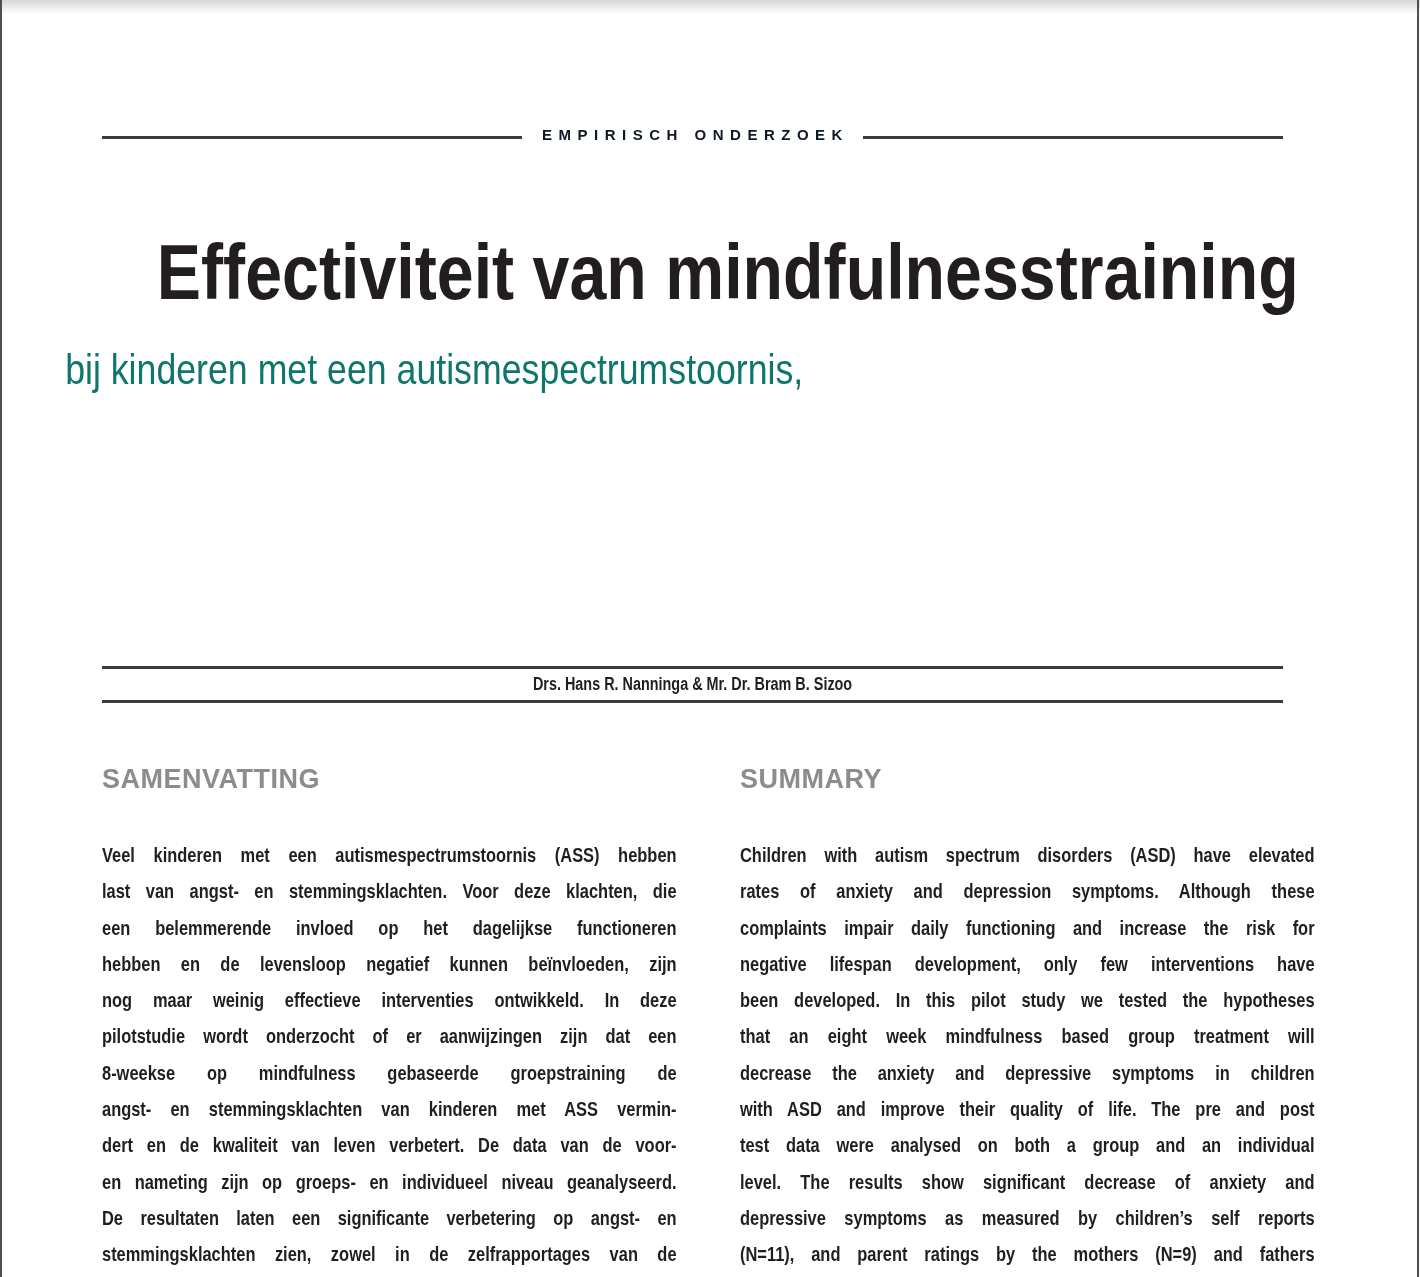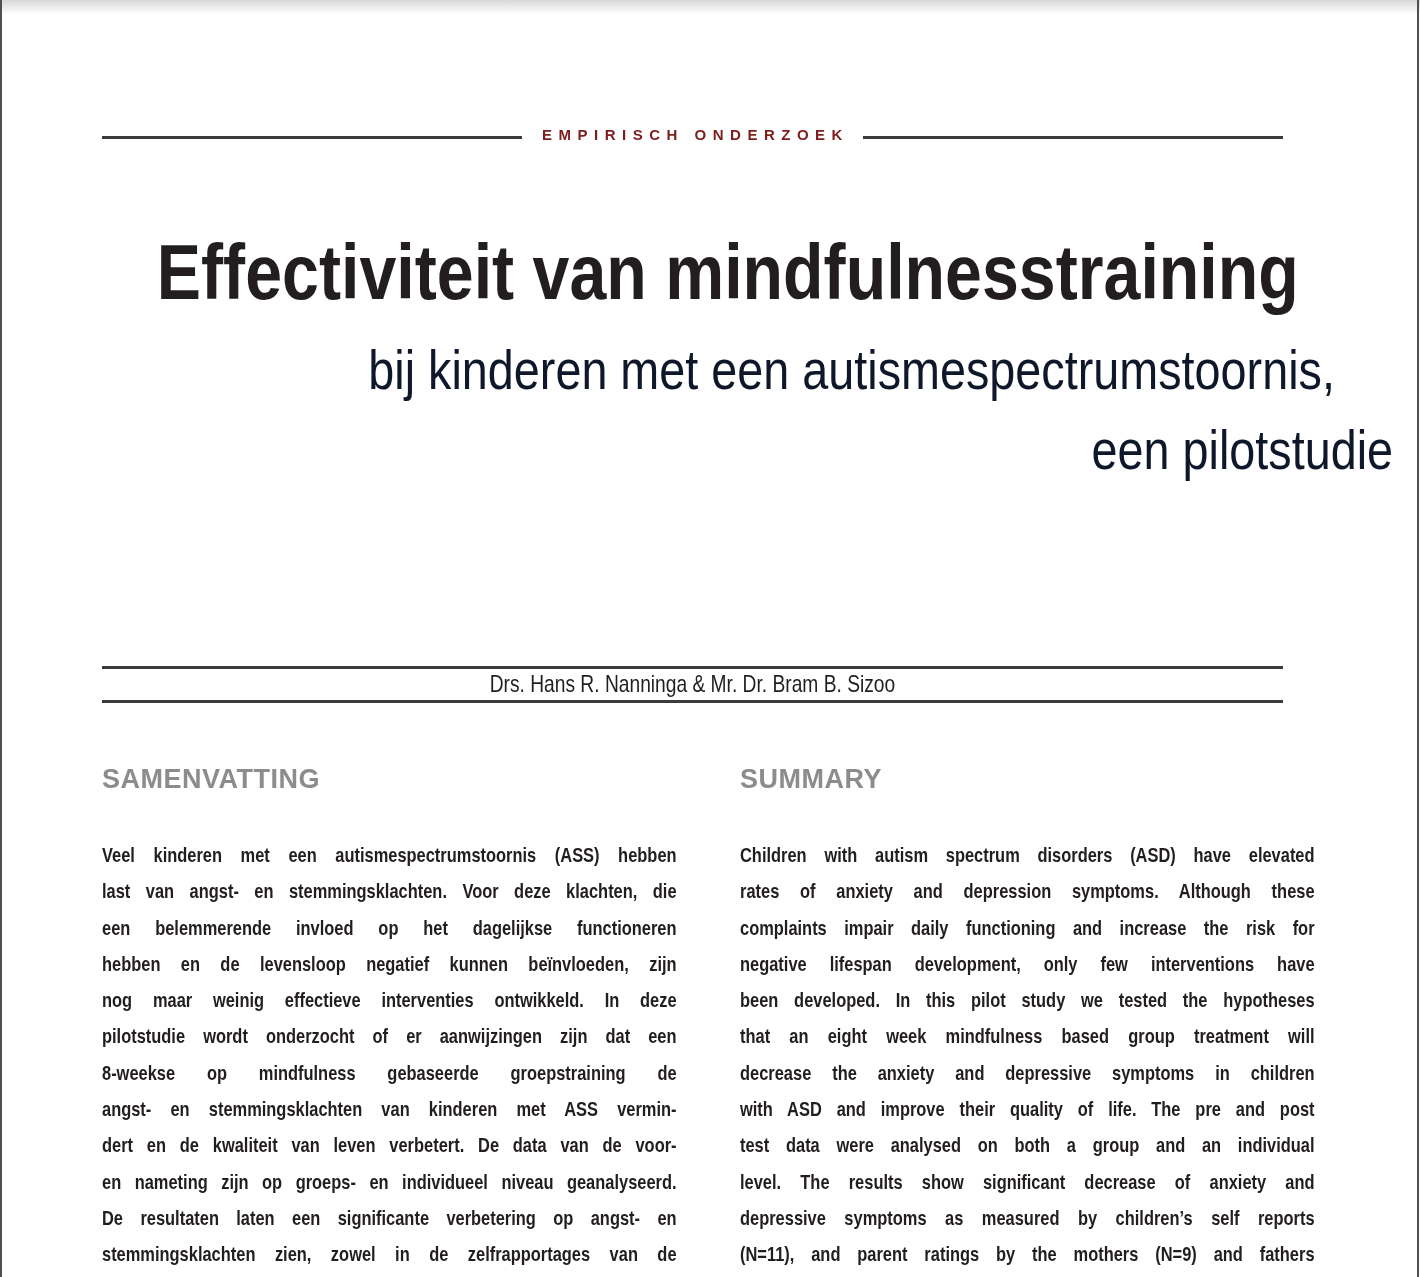--- a/index.html
+++ b/index.html
@@ -50,21 +50,21 @@
     height: 3px;
     margin-top: 7px;
     background: #3b3b3b;
   }
   .kicker-text {
     padding: 0 14px 0 20px;
     font-weight: bold;
     font-size: 15px;
     letter-spacing: 6.5px;
     white-space: nowrap;
-    color: #7f1d1d;
+    color: #0f172a;
   }
   
   .title {
     position: absolute;
     left: 0;
     width: 100%;
     top: 210px;
     margin: 18px;
     text-align: center;
     font-weight: bold;
@@ -77,44 +77,44 @@
     transform: scaleX(0.85);
     transform-origin: center top;
     white-space: nowrap;
   }
   
   .subtitle {
     position: absolute;
     left: 0;
     width: 100%;
     top: 330px;
-    text-align: right;
+    text-align: left;
     font-weight: 400;
-    font-size: 55px;
+    font-size: 42px;
     line-height: 80px;
-    color: #0f172a;
+    color: #0f766e;
   }
   .subtitle .squeeze {
     display: inline-block;
     transform: scaleX(0.85);
     transform-origin: center top;
     white-space: nowrap;
   }
   
   .authorbar {
     position: absolute;
     left: 102px;
     width: 1181px;
     top: 666px;
     border-top: 3px solid #3b3b3b;
     border-bottom: 3px solid #3b3b3b;
     padding: 1px 0 2px 0;
     text-align: center;
-    font-weight: normal;
-    font-size: 24px;
+    font-weight: bold;
+    font-size: 18px;
     line-height: 28px;
   }
   .authorbar .squeeze {
     display: inline-block;
     transform: scaleX(0.8);
     transform-origin: center top;
     white-space: nowrap;
   }
   
   .twocol {
@@ -176,23 +176,20 @@
     <span class="rule"></span>
   </div>
 
   <h1 class="title">
     <span class="squeeze">Effectiviteit van mindfulnesstraining</span>
   </h1>
 
   <div class="subtitle">
     <div>
       <span class="squeeze">bij kinderen met een autismespectrumstoornis,</span>
-    </div>
-    <div>
-      <span class="squeeze">een pilotstudie</span>
     </div>
   </div>
 
   <div class="authorbar">
     <span class="squeeze">Drs. Hans R. Nanninga &amp; Mr. Dr. Bram B. Sizoo</span>
   </div>
 
   <div class="twocol">
 
     <div class="col col-left">

